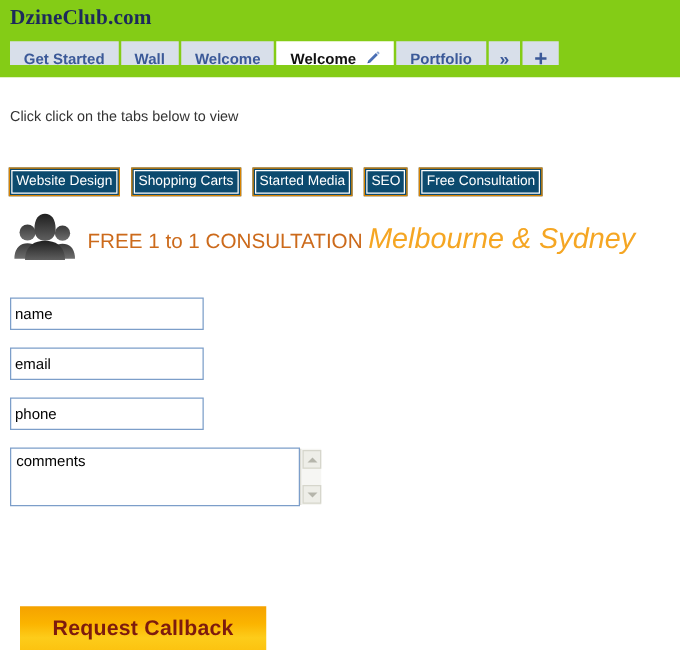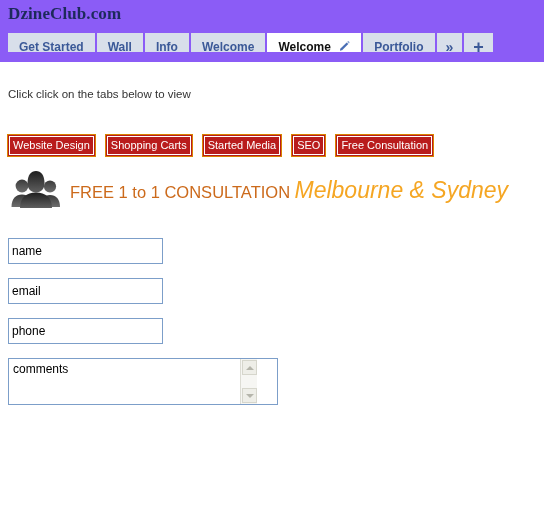--- a/index.html
+++ b/index.html
@@ -14,21 +14,21 @@
     overflow: hidden;
     position: relative;
   }
 
   
   .fb-header {
     position: absolute;
     left: 0; top: 0;
     width: 544px;
     height: 62px;
-    background: #8b5cf6;
+    background: #84cc16;
   }
   .page-title {
     position: absolute;
     left: 8px; top: 4px;
     font-family: "Liberation Serif", serif;
     font-weight: bold;
     font-size: 17px;
     color: #1d2a5b;
     letter-spacing: 0.1px;
     white-space: nowrap;
@@ -104,21 +104,21 @@
 
   
   .chip-row {
     position: absolute;
     left: 7px;
     top: 72px;
     display: flex;
     align-items: flex-start;
   }
   .chip {
-    background: #b91c1c;
+    background: #0c4a6e;
     border: 1px solid #d98300;
     outline: 1px solid #ffffff;
     outline-offset: -3px;
     color: #ffffff;
     font-family: "Liberation Sans", sans-serif;
     font-size: 11px;
     line-height: 14px;
     padding: 3px 5px 4px 5px;
     margin-right: 9px;
     white-space: nowrap;
@@ -180,21 +180,21 @@
   }
   .comments-wrap {
     position: relative;
     width: 250px;
     height: 47px;
     margin-top: 1px;
   }
   .comments-box {
     position: absolute;
     left: 0; top: 0;
-    width: 270px;
+    width: 232px;
     height: 47px;
     box-sizing: border-box;
     border: 1px solid #7c9ec9;
     background: #ffffff;
     font-family: "Liberation Sans", sans-serif;
     font-size: 12px;
     color: #000000;
     padding: 3px 4px;
     resize: none;
     overflow: hidden;
@@ -258,23 +258,20 @@
 
 <div class="fb-header">
   <div class="page-title">DzineClub.com</div>
 
   <div class="tabstrip">
     <div class="tab">
       <span>Get Started</span>
     </div>
     <div class="tab">
       <span>Wall</span>
-    </div>
-    <div class="tab">
-      <span>Info</span>
     </div>
     <div class="tab">
       <span>Welcome</span>
     </div>
     <div class="tab active">
       <span>Welcome</span>
       <span class="pencil-icon">
         <svg width="11" height="11" viewBox="0 0 11 11" aria-hidden="true">
           <path d="M1 9.6 L1.5 7.6 L7.7 1.4 L9.3 3 L3.1 9.2 Z" fill="#4a6fb5"></path>
           <path d="M8.2 0.9 L9.8 2.5 L10.4 1.9 C10.7 1.6 10.7 1.2 10.4 0.9 L9.8 0.3 C9.5 0 9.1 0 8.8 0.3 Z" fill="#8fa9d4"></path>
@@ -357,13 +354,14 @@
         <div class="sb-btn up">
           <span class="sb-arrow up"></span>
         </div>
         <div class="sb-btn down">
           <span class="sb-arrow down"></span>
         </div>
       </div>
     </div>
   </div>
 
+  <button class="cta-button">Request Callback</button>
 </div>
 
 </body></html>

